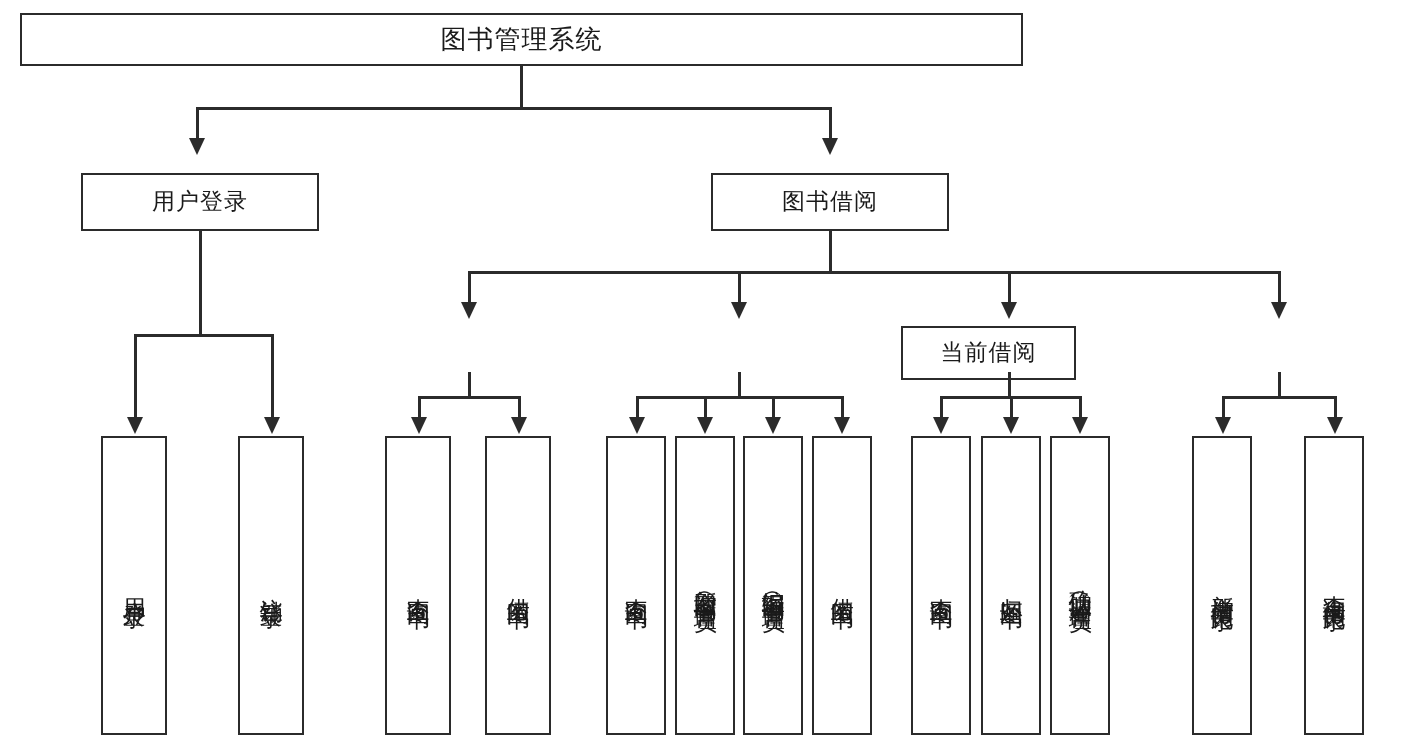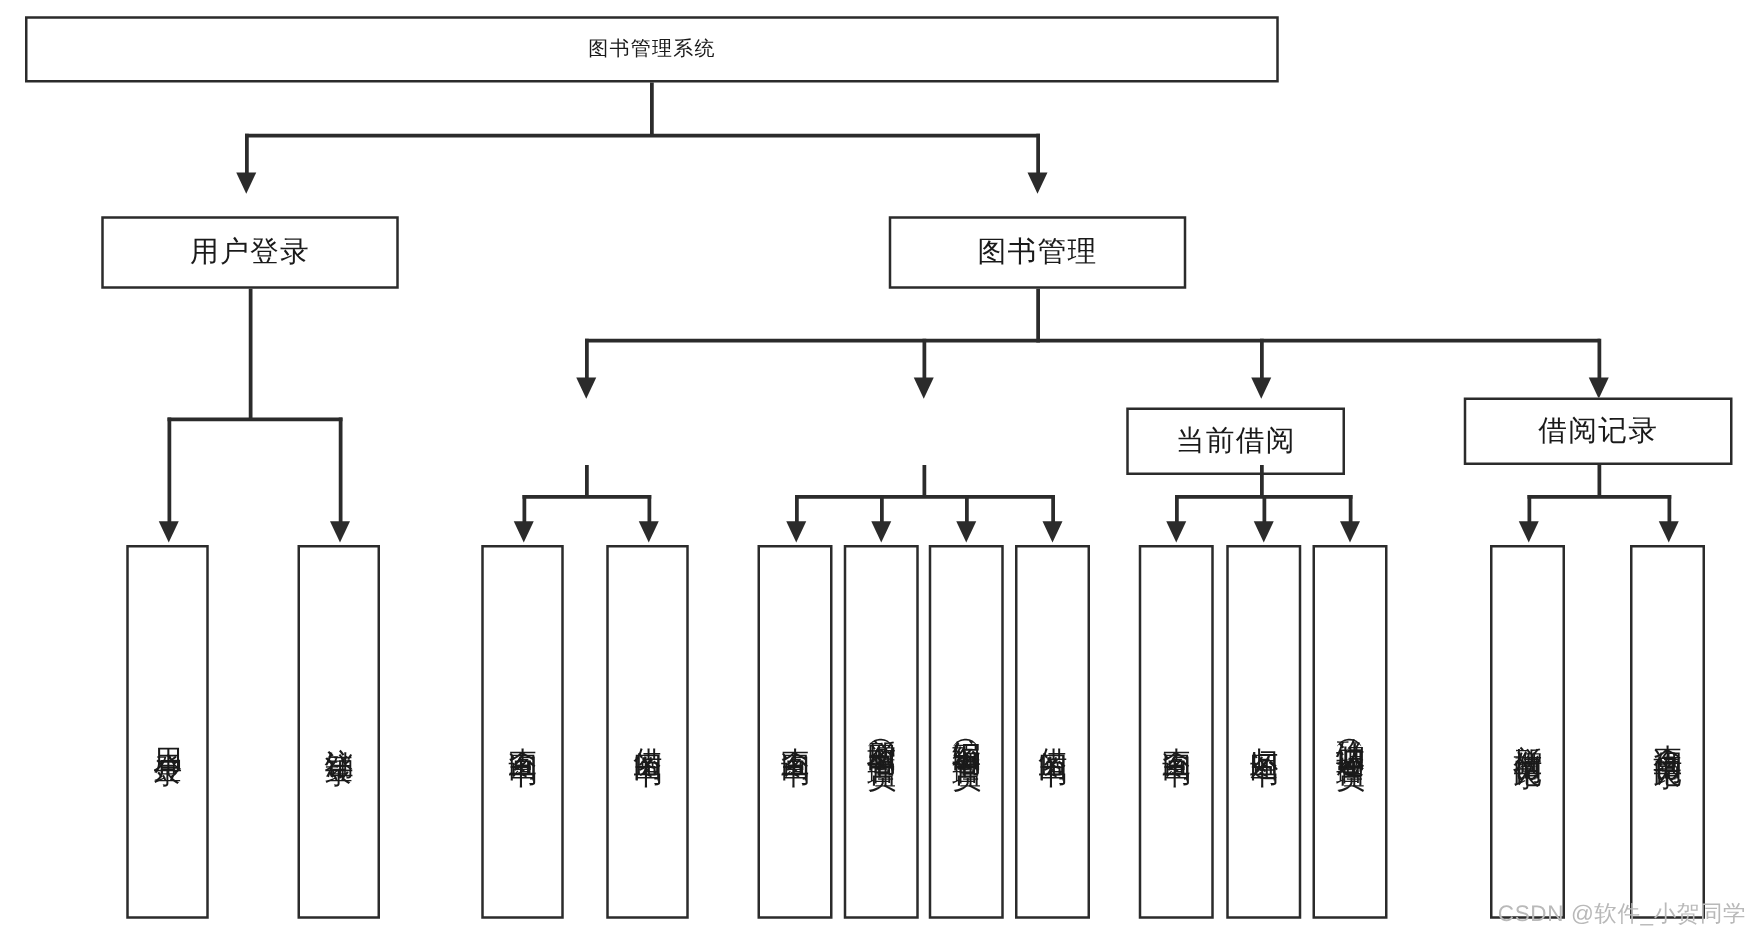--- a/index.html
+++ b/index.html
@@ -38,21 +38,21 @@
     letter-spacing: 2px;
     line-height: 1.28;
   }
   .node.vert .vtext {
     writing-mode: vertical-rl;
     text-orientation: upright;
     white-space: nowrap;
     letter-spacing: 3px;
   }
   .node.root {
-    font-size: 16px;
+    font-size: 26px;
   }
   
   .vline {
     position: absolute;
     background: #2b2b2b;
     width: 3px;
   }
   .hline {
     position: absolute;
     background: #2b2b2b;
@@ -93,21 +93,21 @@
 
   <div class="vline" style="left:196px; top:107px; height:33px;"></div>
   <div class="arrow" style="left:189px; top:138px;"></div>
   <div class="vline" style="left:829px; top:107px; height:33px;"></div>
   <div class="arrow" style="left:822px; top:138px;"></div>
 
   <div class="node horiz" style="left:81px; top:173px; width:238px; height:58px;">
     <span>用户登录</span>
   </div>
   <div class="node horiz" style="left:711px; top:173px; width:238px; height:58px;">
-    <span>图书管理</span>
+    <span>图书借阅</span>
   </div>
 
   <div class="vline" style="left:199px; top:231px; height:105px;"></div>
   <div class="hline" style="left:134px; top:334px; width:140px;"></div>
   <div class="vline" style="left:134px; top:334px; height:85px;"></div>
   <div class="arrow" style="left:127px; top:417px;"></div>
   <div class="vline" style="left:271px; top:334px; height:85px;"></div>
   <div class="arrow" style="left:264px; top:417px;"></div>
 
   <div class="vline" style="left:829px; top:231px; height:43px;"></div>
@@ -117,23 +117,20 @@
   <div class="vline" style="left:738px; top:271px; height:33px;"></div>
   <div class="arrow" style="left:731px; top:302px;"></div>
   <div class="vline" style="left:1008px; top:271px; height:33px;"></div>
   <div class="arrow" style="left:1001px; top:302px;"></div>
   <div class="vline" style="left:1278px; top:271px; height:33px;"></div>
   <div class="arrow" style="left:1271px; top:302px;"></div>
 
   <div class="node horiz" style="left:901px; top:326px; width:175px; height:54px;">
     <span>当前借阅</span>
   </div>
-  <div class="node horiz" style="left:1171px; top:318px; width:215px; height:54px;">
-    <span>借阅记录</span>
-  </div>
 
   <div class="vline" style="left:468px; top:372px; height:26px;"></div>
   <div class="hline" style="left:418px; top:396px; width:103px;"></div>
   <div class="vline" style="left:418px; top:396px; height:23px;"></div>
   <div class="arrow" style="left:411px; top:417px;"></div>
   <div class="vline" style="left:518px; top:396px; height:23px;"></div>
   <div class="arrow" style="left:511px; top:417px;"></div>
 
   <div class="vline" style="left:738px; top:372px; height:26px;"></div>
   <div class="hline" style="left:636px; top:396px; width:208px;"></div>
@@ -199,15 +196,14 @@
     <span class="vtext">确认归还（管理员）</span>
   </div>
 
   <div class="node vert" style="left:1192px; top:436px; width:60px; height:299px;">
     <span class="vtext">新增借阅记录</span>
   </div>
   <div class="node vert" style="left:1304px; top:436px; width:60px; height:299px;">
     <span class="vtext">查询借阅记录</span>
   </div>
 
-  <div id="watermark">CSDN @软件_小贺同学</div>
 
 </div>
 
 </body></html>

